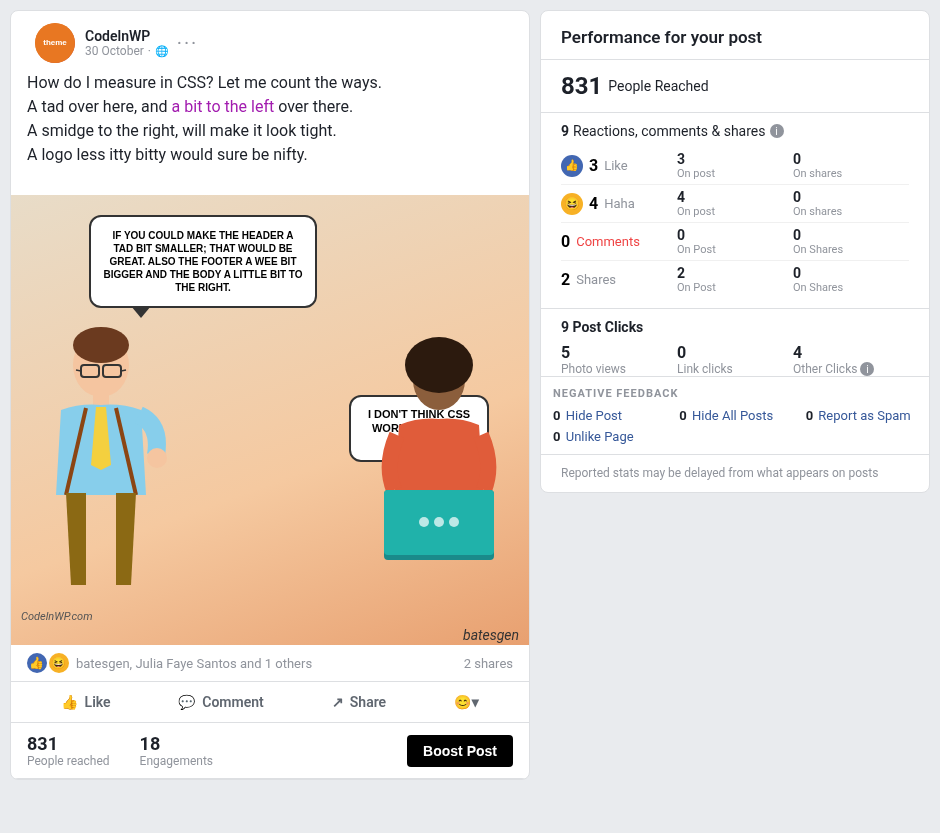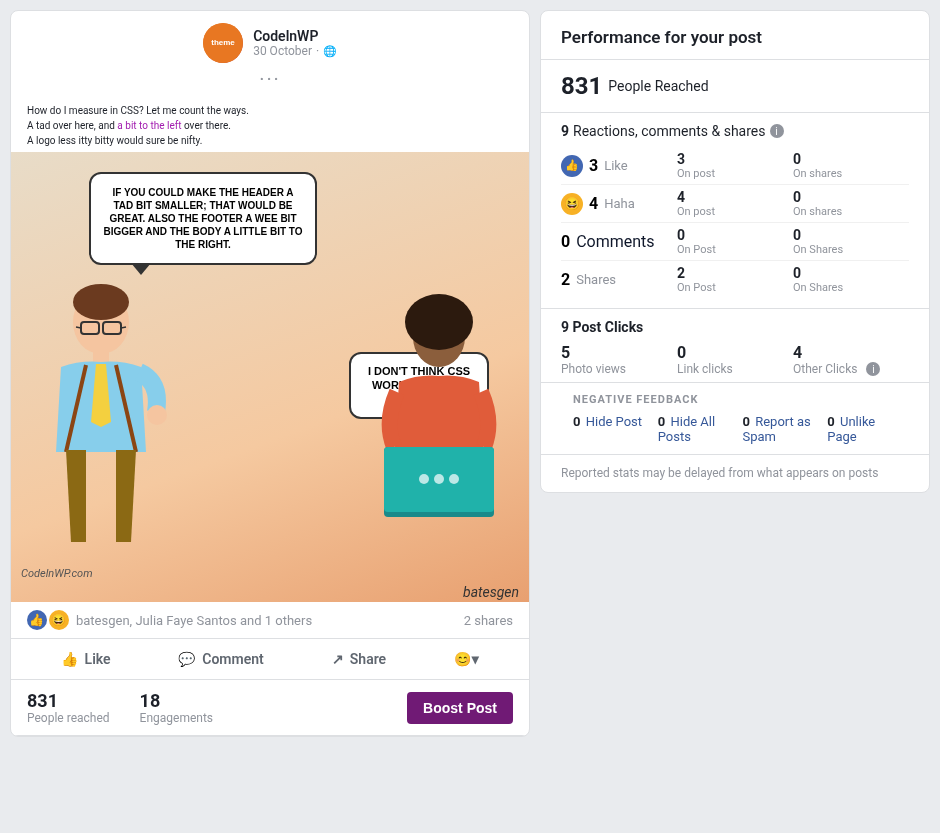--- a/index.html
+++ b/index.html
@@ -23,23 +23,22 @@
       width: 520px;
       background: #fff;
       border-radius: 8px;
       border: 1px solid #dddfe2;
       overflow: hidden;
       flex-shrink: 0;
     }
     .post-header {
       display: flex;
       align-items: center;
-      padding: 12px 4px 8px;
-      justify-content: flex-end;
-      flex-direction: column;
+      padding: 12px 24px 8px;
+      justify-content: flex-start;
     }
     .post-header-left {
       display: flex;
       align-items: center;
       gap: 10px;
     }
     .avatar {
       width: 40px;
       height: 40px;
       border-radius: 50%;
@@ -73,22 +72,22 @@
       font-size: 11px;
     }
     .more-btn {
       color: #90949c;
       font-size: 20px;
       cursor: pointer;
       padding: 4px 8px;
       letter-spacing: 2px;
     }
     .post-text {
-      padding: 0 16px 4px;
-      font-size: 10px;
+      padding: 0 16px 28px;
+      font-size: 16px;
       line-height: 1.5;
       color: #1d2129;
     }
     .post-text span.highlight {
       color: #a21caf;
     }
     .post-image {
       width: 100%;
       height: 450px;
       background: linear-gradient(180deg, #f5f0e8 0%, #f0d9b5 100%);
@@ -250,21 +249,21 @@
     .stat-number {
       font-size: 18px;
       font-weight: bold;
       color: #1d2129;
     }
     .stat-label {
       font-size: 12px;
       color: #90949c;
     }
     .boost-btn {
-      background: #701a75;
+      background: #000000;
       color: white;
       border: none;
       border-radius: 4px;
       padding: 8px 16px;
       font-size: 14px;
       font-weight: 600;
       cursor: pointer;
     }
 
     
@@ -323,34 +322,34 @@
       border-radius: 50%;
       background: #90949c;
       color: white;
       font-size: 10px;
       display: inline-flex;
       align-items: center;
       justify-content: center;
       cursor: pointer;
     }
     .negative-section {
-      padding: 10px 32px;
+      padding: 10px 12px;
       border-bottom: 1px solid #dddfe2;
     }
     .neg-header {
       font-size: 11px;
       font-weight: 700;
       color: #90949c;
       letter-spacing: 1px;
       text-transform: uppercase;
       margin-bottom: 8px;
     }
     .neg-grid {
       display: grid;
-      grid-template-columns: 1fr 1fr 1fr 1fr;
+      grid-template-columns: 1fr 1fr 1fr;
       gap: 6px 15px;
     }
     .neg-item {
       font-size: 13px;
       color: #1d2129;
     }
     .neg-item span {
       font-weight: bold;
       color: #1d2129;
       margin-right: 2px;
@@ -410,21 +409,21 @@
     .col-num {
       font-size: 14px;
       font-weight: bold;
       color: #1d2129;
     }
     .col-lbl {
       font-size: 11px;
       color: #90949c;
     }
     .post-clicks-row {
-      padding: 10px 20px 6px;
+      padding: 10px 20px 0;
       border-bottom: 1px solid #dddfe2;
     }
     .post-clicks-header {
       font-size: 14px;
       font-weight: bold;
       color: #1d2129;
       margin-bottom: 8px;
     }
     .clicks-grid {
       display: grid;
@@ -467,20 +466,21 @@
             <span class="globe-icon">🌐</span>
           </div>
         </div>
       </div>
       <div class="more-btn">···</div>
     </div>
 
     <div class="post-text">
       <div>How do I measure in CSS? Let me count the ways.</div>
       <div>A tad over here, and <span class="highlight">a bit to the left</span> over there.</div>
+      <div>A smidge to the right, will make it look tight.</div>
       <div>A logo less itty bitty would sure be nifty.</div>
     </div>
 
     <div class="post-image">
       <div class="comic-container">
 
         <div class="speech-bubble-main">
           <span>IF YOU COULD MAKE THE HEADER A TAD BIT SMALLER; THAT WOULD BE GREAT. ALSO THE FOOTER A WEE BIT BIGGER AND THE BODY A LITTLE BIT TO THE RIGHT.</span>
         </div>
 
@@ -630,21 +630,21 @@
         </div>
         <div class="on-shares-col">
           <span class="col-num">0</span>
           <span class="col-lbl">On shares</span>
         </div>
       </div>
 
       <div class="reaction-item-row">
         <div class="reaction-left">
           <span style="font-size:16px;font-weight:bold;">0</span>
-          <span style="font-size:16px;color:#0f172a;text-align:center;">Comments</span>
+          <span style="font-size:13px;color:#ef4444;text-align:center;">Comments</span>
         </div>
         <div class="on-post-col">
           <span class="col-num">0</span>
           <span class="col-lbl">On Post</span>
         </div>
         <div class="on-shares-col">
           <span class="col-num">0</span>
           <span class="col-lbl">On Shares</span>
         </div>
       </div>
@@ -676,21 +676,21 @@
           <span class="click-lbl">Photo views</span>
         </div>
         <div class="click-cell">
           <span class="click-num">0</span>
           <span class="click-lbl">Link clicks</span>
         </div>
         <div class="click-cell">
           <div style="display:flex;align-items:center;gap:3px;">
             <span class="click-num">4</span>
           </div>
-          <div style="display:flex;align-items:center;gap:9px;">
+          <div style="display:flex;align-items:center;gap:3px;">
             <span class="click-lbl">Other Clicks</span>
             <span class="info-icon">i</span>
           </div>
         </div>
       </div>
     </div>
 
     <div class="negative-section">
       <div class="neg-header">NEGATIVE FEEDBACK</div>
       <div class="neg-grid">

